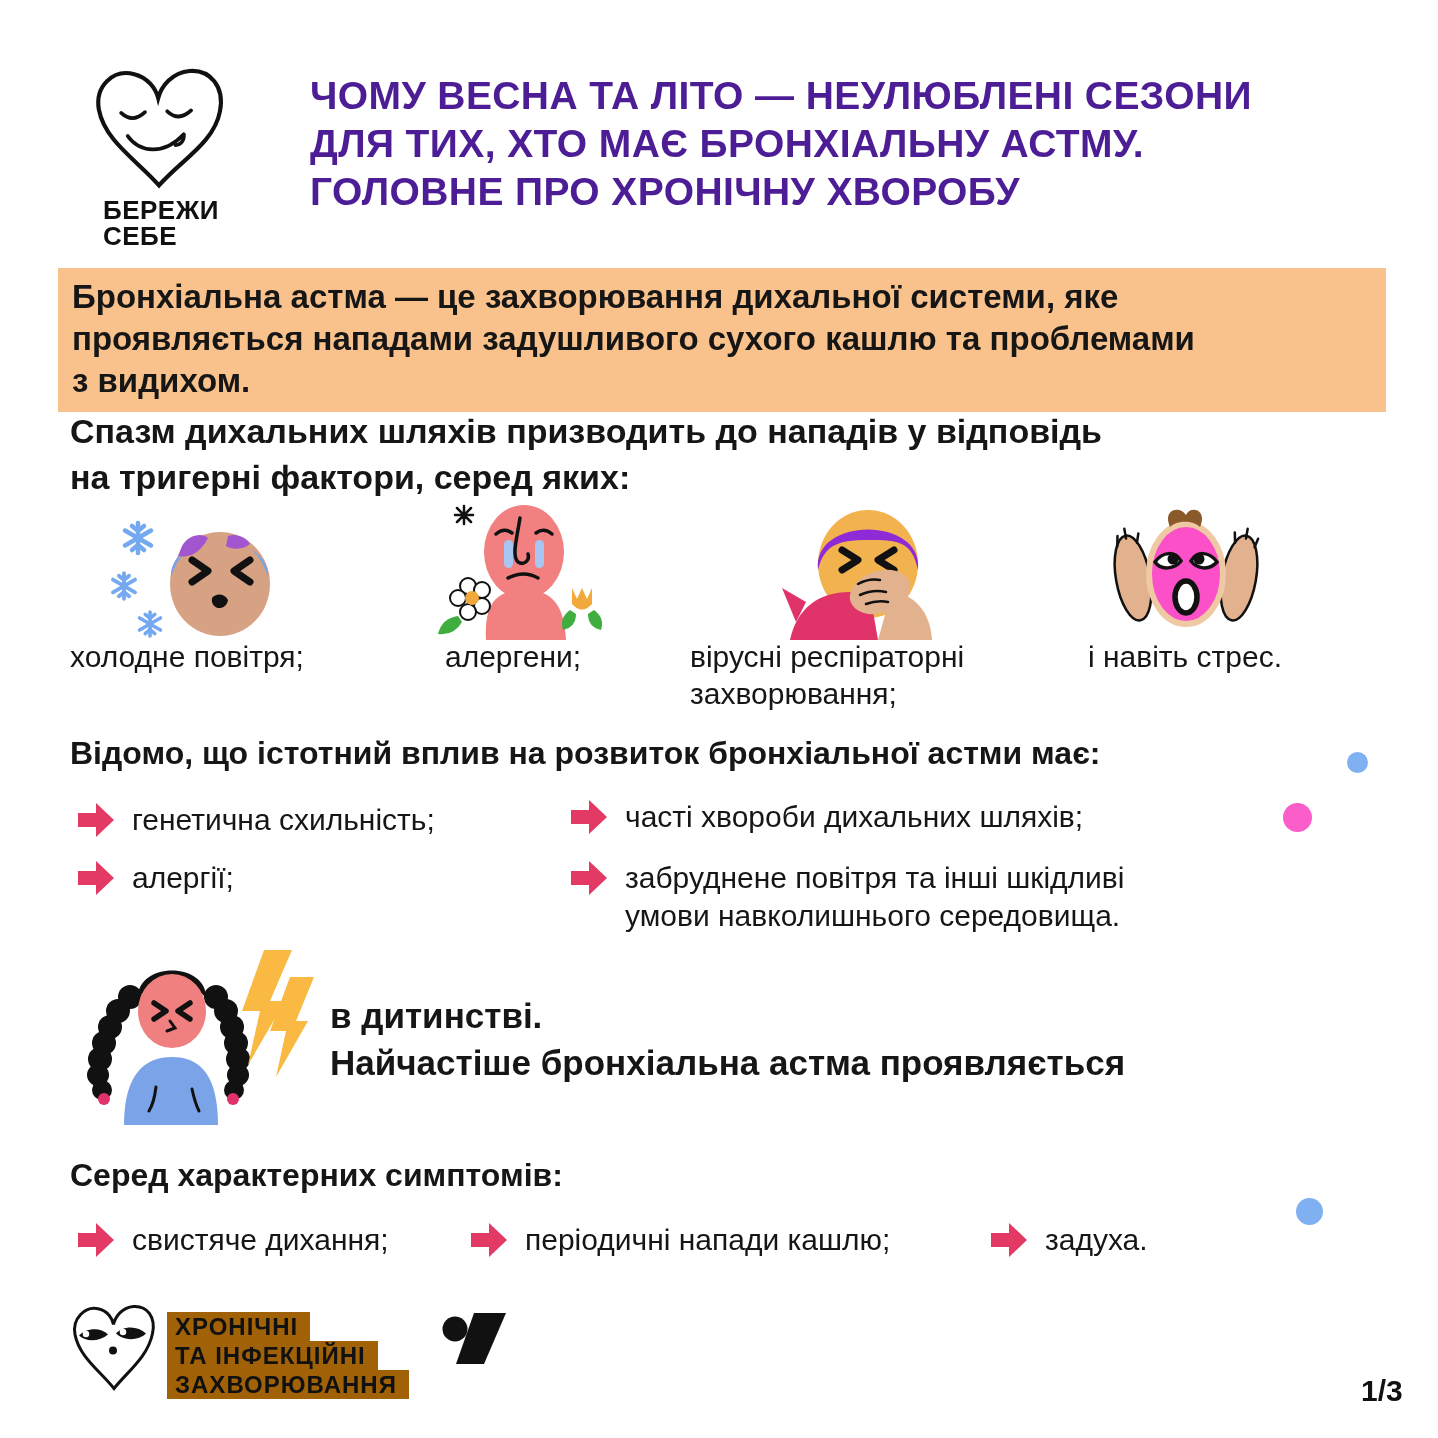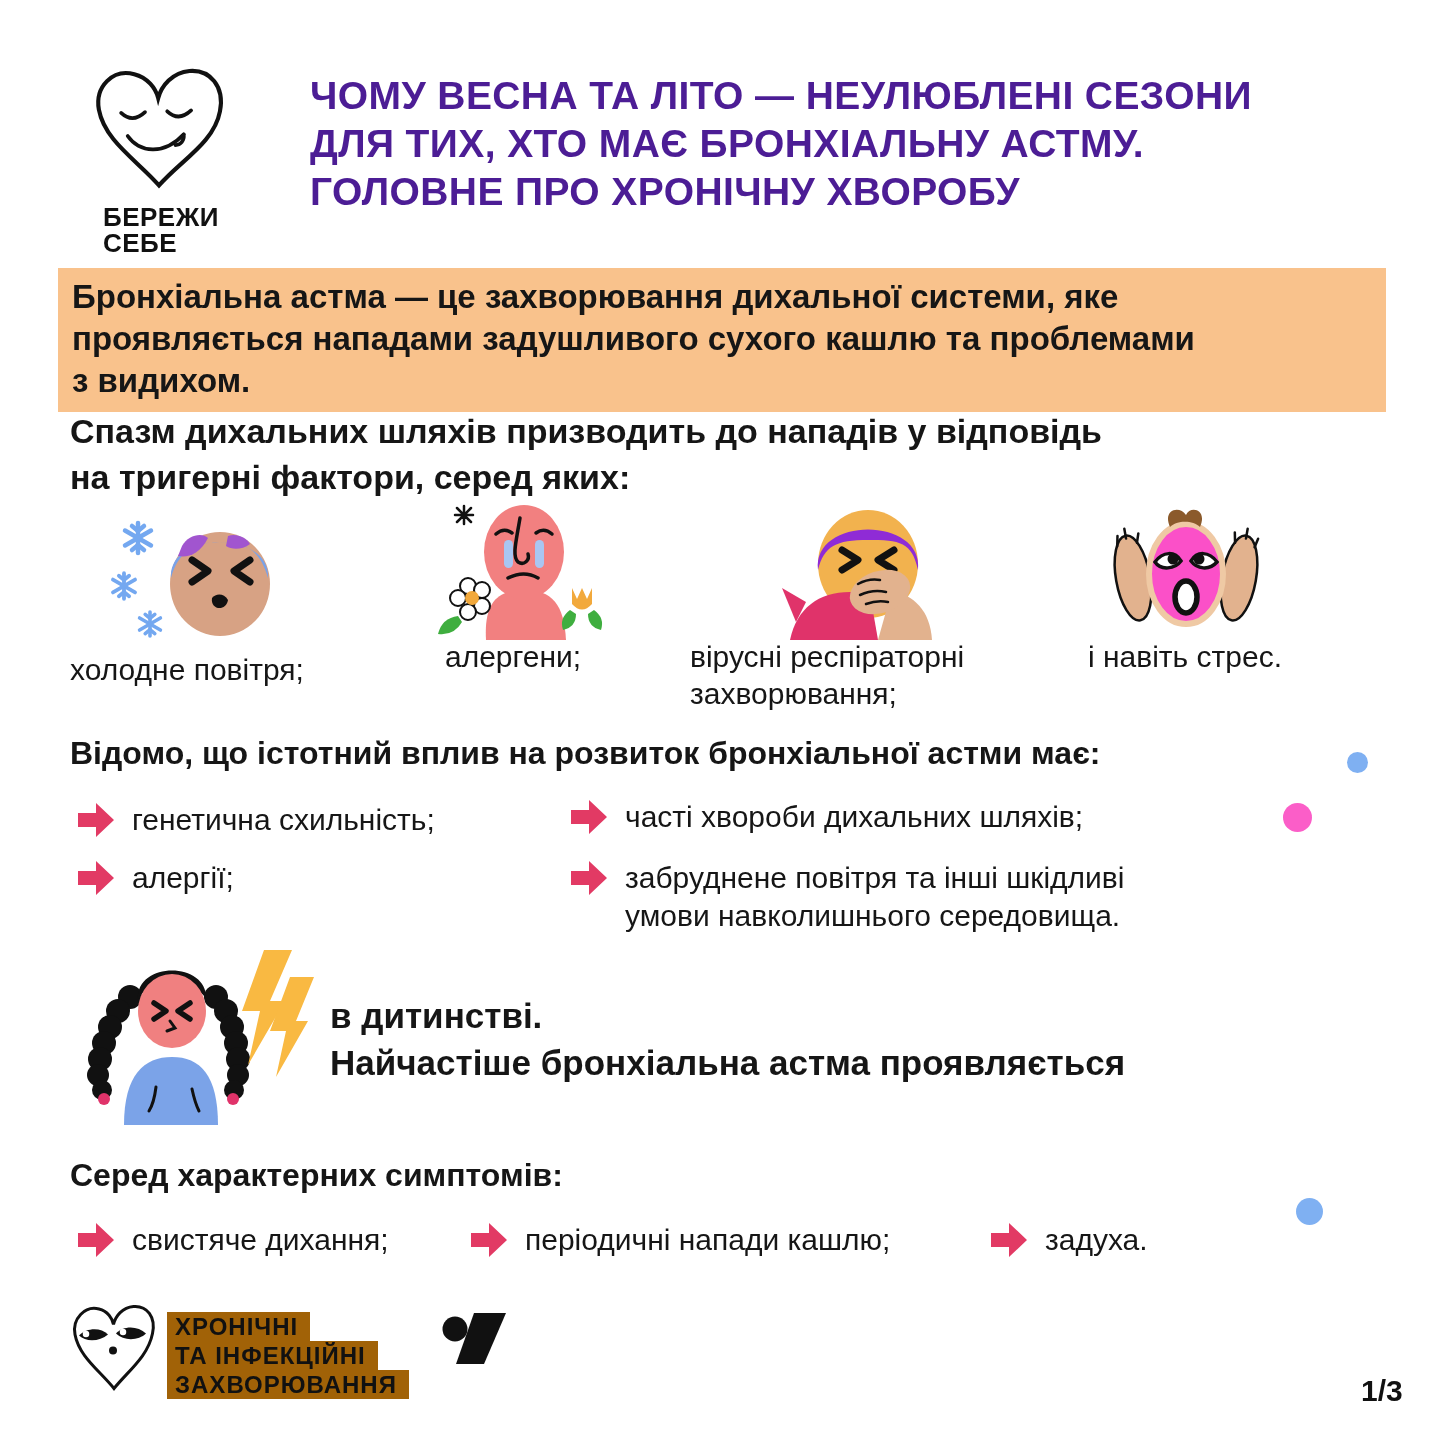--- a/index.html
+++ b/index.html
@@ -41,21 +41,21 @@
 <div id="poster">
 
   <svg class="abs" style="left:74px;top:52px;" width="170" height="140" viewBox="0 0 200 170">
     <path d="M100,162 C74,132 34,108 27,70 C22,42 44,20 70,27 C86,31 96,44 99,56
              C103,41 116,25 137,23 C162,21 180,42 174,72 C167,110 126,132 100,162 Z" fill="none" stroke="#111" stroke-width="5" stroke-linecap="round"></path>
     <path d="M54,74 Q68,87 83,73" fill="none" stroke="#111" stroke-width="4.5" stroke-linecap="round"></path>
     <path d="M110,72 Q124,85 139,71" fill="none" stroke="#111" stroke-width="4.5" stroke-linecap="round"></path>
     <path d="M62,102 C76,122 106,126 130,100" fill="none" stroke="#111" stroke-width="4.5" stroke-linecap="round"></path>
     <path d="M130,100 C131,108 126,113 120,113" fill="none" stroke="#111" stroke-width="4.5" stroke-linecap="round"></path>
   </svg>
-  <div class="abs wordmark" style="left:103px;top:204px;">
+  <div class="abs wordmark" style="left:103px;top:197px;">
     <div>БЕРЕЖИ</div>
     <div>СЕБЕ</div>
   </div>
 
   <div class="abs page-title" style="left:310px;top:72px;">
     <div>ЧОМУ ВЕСНА ТА ЛІТО — НЕУЛЮБЛЕНІ СЕЗОНИ</div>
     <div>ДЛЯ ТИХ, ХТО МАЄ БРОНХІАЛЬНУ АСТМУ.</div>
     <div>ГОЛОВНЕ ПРО ХРОНІЧНУ ХВОРОБУ</div>
   </div>
 
@@ -86,21 +86,21 @@
     <path d="M63,78 C60,30 163,30 160,78 C152,50 138,42 112,42 C86,42 70,52 63,78 Z" fill="#7AA2E8"></path>
     <path d="M74,46 C80,35 94,32 100,38 C92,54 80,58 70,56 Z" fill="#A155CF"></path>
     <path d="M120,36 C128,33 138,37 142,44 C134,50 124,50 118,46 Z" fill="#A155CF"></path>
     <path d="M84,60 L100,71 L84,82" fill="none" stroke="#111" stroke-width="7" stroke-linecap="round" stroke-linejoin="round"></path>
     <path d="M142,60 L126,71 L142,82" fill="none" stroke="#111" stroke-width="7" stroke-linecap="round" stroke-linejoin="round"></path>
     <path d="M104,98 C102,110 118,112 120,100 C116,93 108,93 104,98 Z" fill="#111"></path>
     <use href="#snow" transform="translate(30,38)"></use>
     <use href="#snow" transform="translate(16,86) scale(0.85)"></use>
     <use href="#snow" transform="translate(42,124) scale(0.8)"></use>
   </svg>
-  <div class="abs caption" style="left:70px;top:638px;margin-top:13px;">
+  <div class="abs caption" style="left:70px;top:638px;">
     <div>холодне повітря;</div>
     <div></div>
   </div>
 
   <svg class="abs" style="left:432px;top:498px;" width="185" height="142" viewBox="0 0 185 142">
     <path d="M54,142 C52,106 64,92 92,92 C120,92 132,106 134,142 Z" fill="#F28080"></path>
     <ellipse cx="92" cy="54" rx="40" ry="47" fill="#F28080"></ellipse>
     <path d="M88,20 C84,44 80,58 86,64 C92,68 98,62 96,56" fill="none" stroke="#111" stroke-width="3.5" stroke-linecap="round"></path>
     <path d="M64,36 Q72,29 80,35" fill="none" stroke="#111" stroke-width="3.5" stroke-linecap="round"></path>
     <path d="M104,35 Q112,29 120,36" fill="none" stroke="#111" stroke-width="3.5" stroke-linecap="round"></path>

